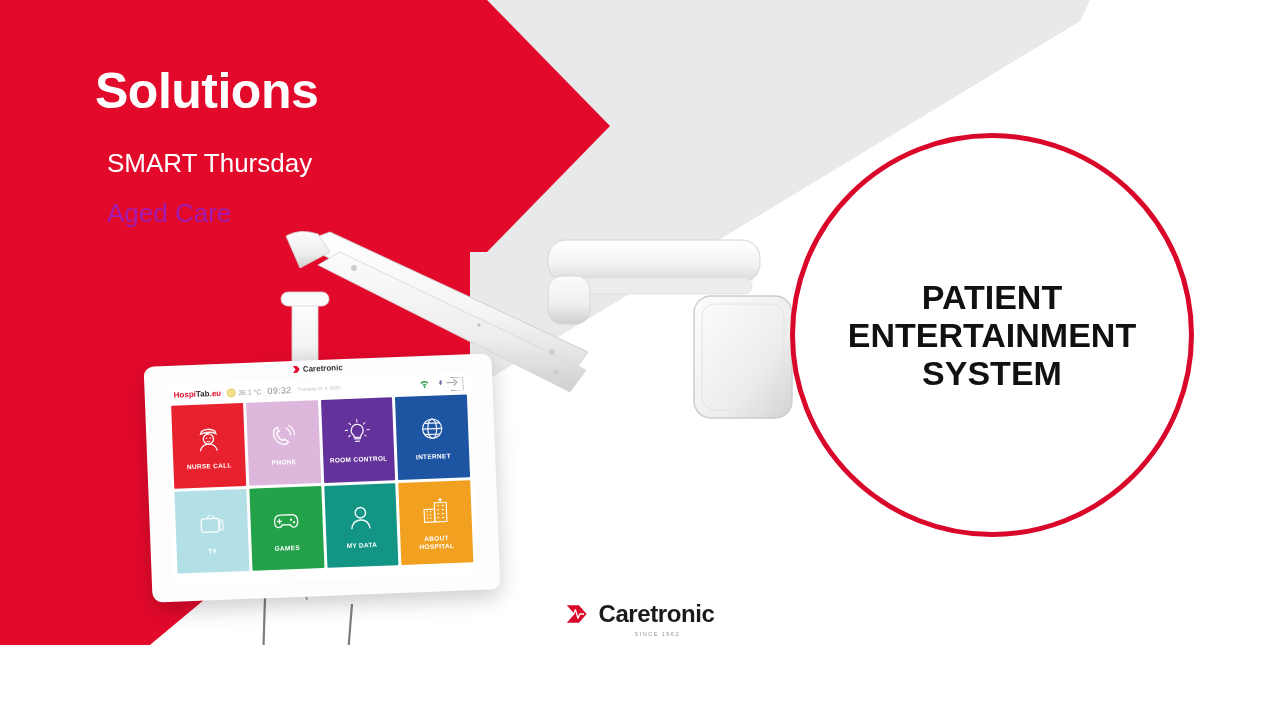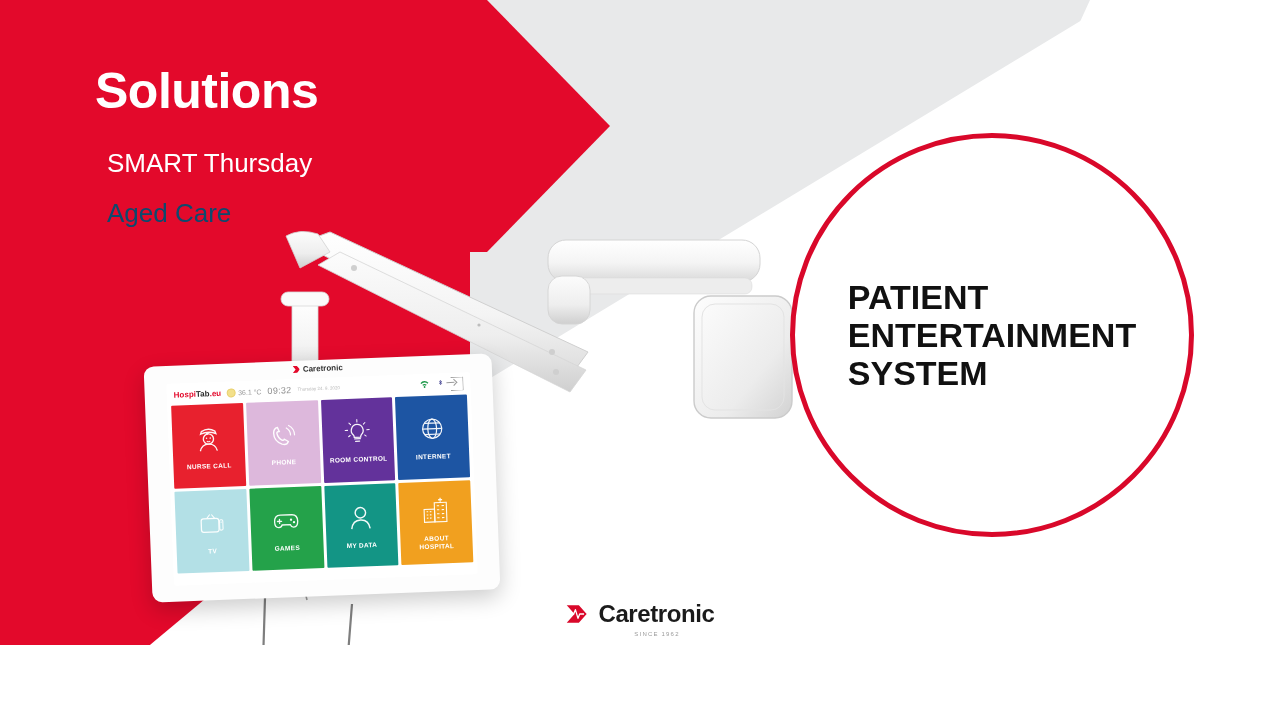--- a/index.html
+++ b/index.html
@@ -44,20 +44,21 @@
     position:absolute;
     left:790px;top:133px;
     width:404px;height:404px;
     border:5px solid #d9082a;
     border-radius:50%;
     background:#ffffff;
     display:flex;align-items:center;justify-content:center;
     box-sizing:border-box;
   }
   .circle-title{
+    text-align:center;
     font-size:34px;
     font-weight:bold;
     line-height:1.12;
     color:#111111;
     letter-spacing:0px;
     padding:0 6px;
     white-space:pre-line;
   }
 
   
@@ -65,21 +66,21 @@
     position:absolute;left:95px;top:62px;
     font-size:50px;font-weight:bold;color:#ffffff;
     letter-spacing:-0.5px;
   }
   .sub1{
     position:absolute;left:107px;top:148px;
     font-size:26px;color:#ffffff;font-weight:400;
   }
   .sub2{
     position:absolute;left:107px;top:198px;
-    font-size:26px;color:#0c4a6e;font-weight:400;
+    font-size:26px;color:#a21caf;font-weight:400;
   }
 
   
   .arm{position:absolute;left:0;top:0;width:1280px;height:720px;pointer-events:none;}
 
   
   .tablet{
     position:absolute;
     left:148px;top:360px;
     width:348px;height:236px;

